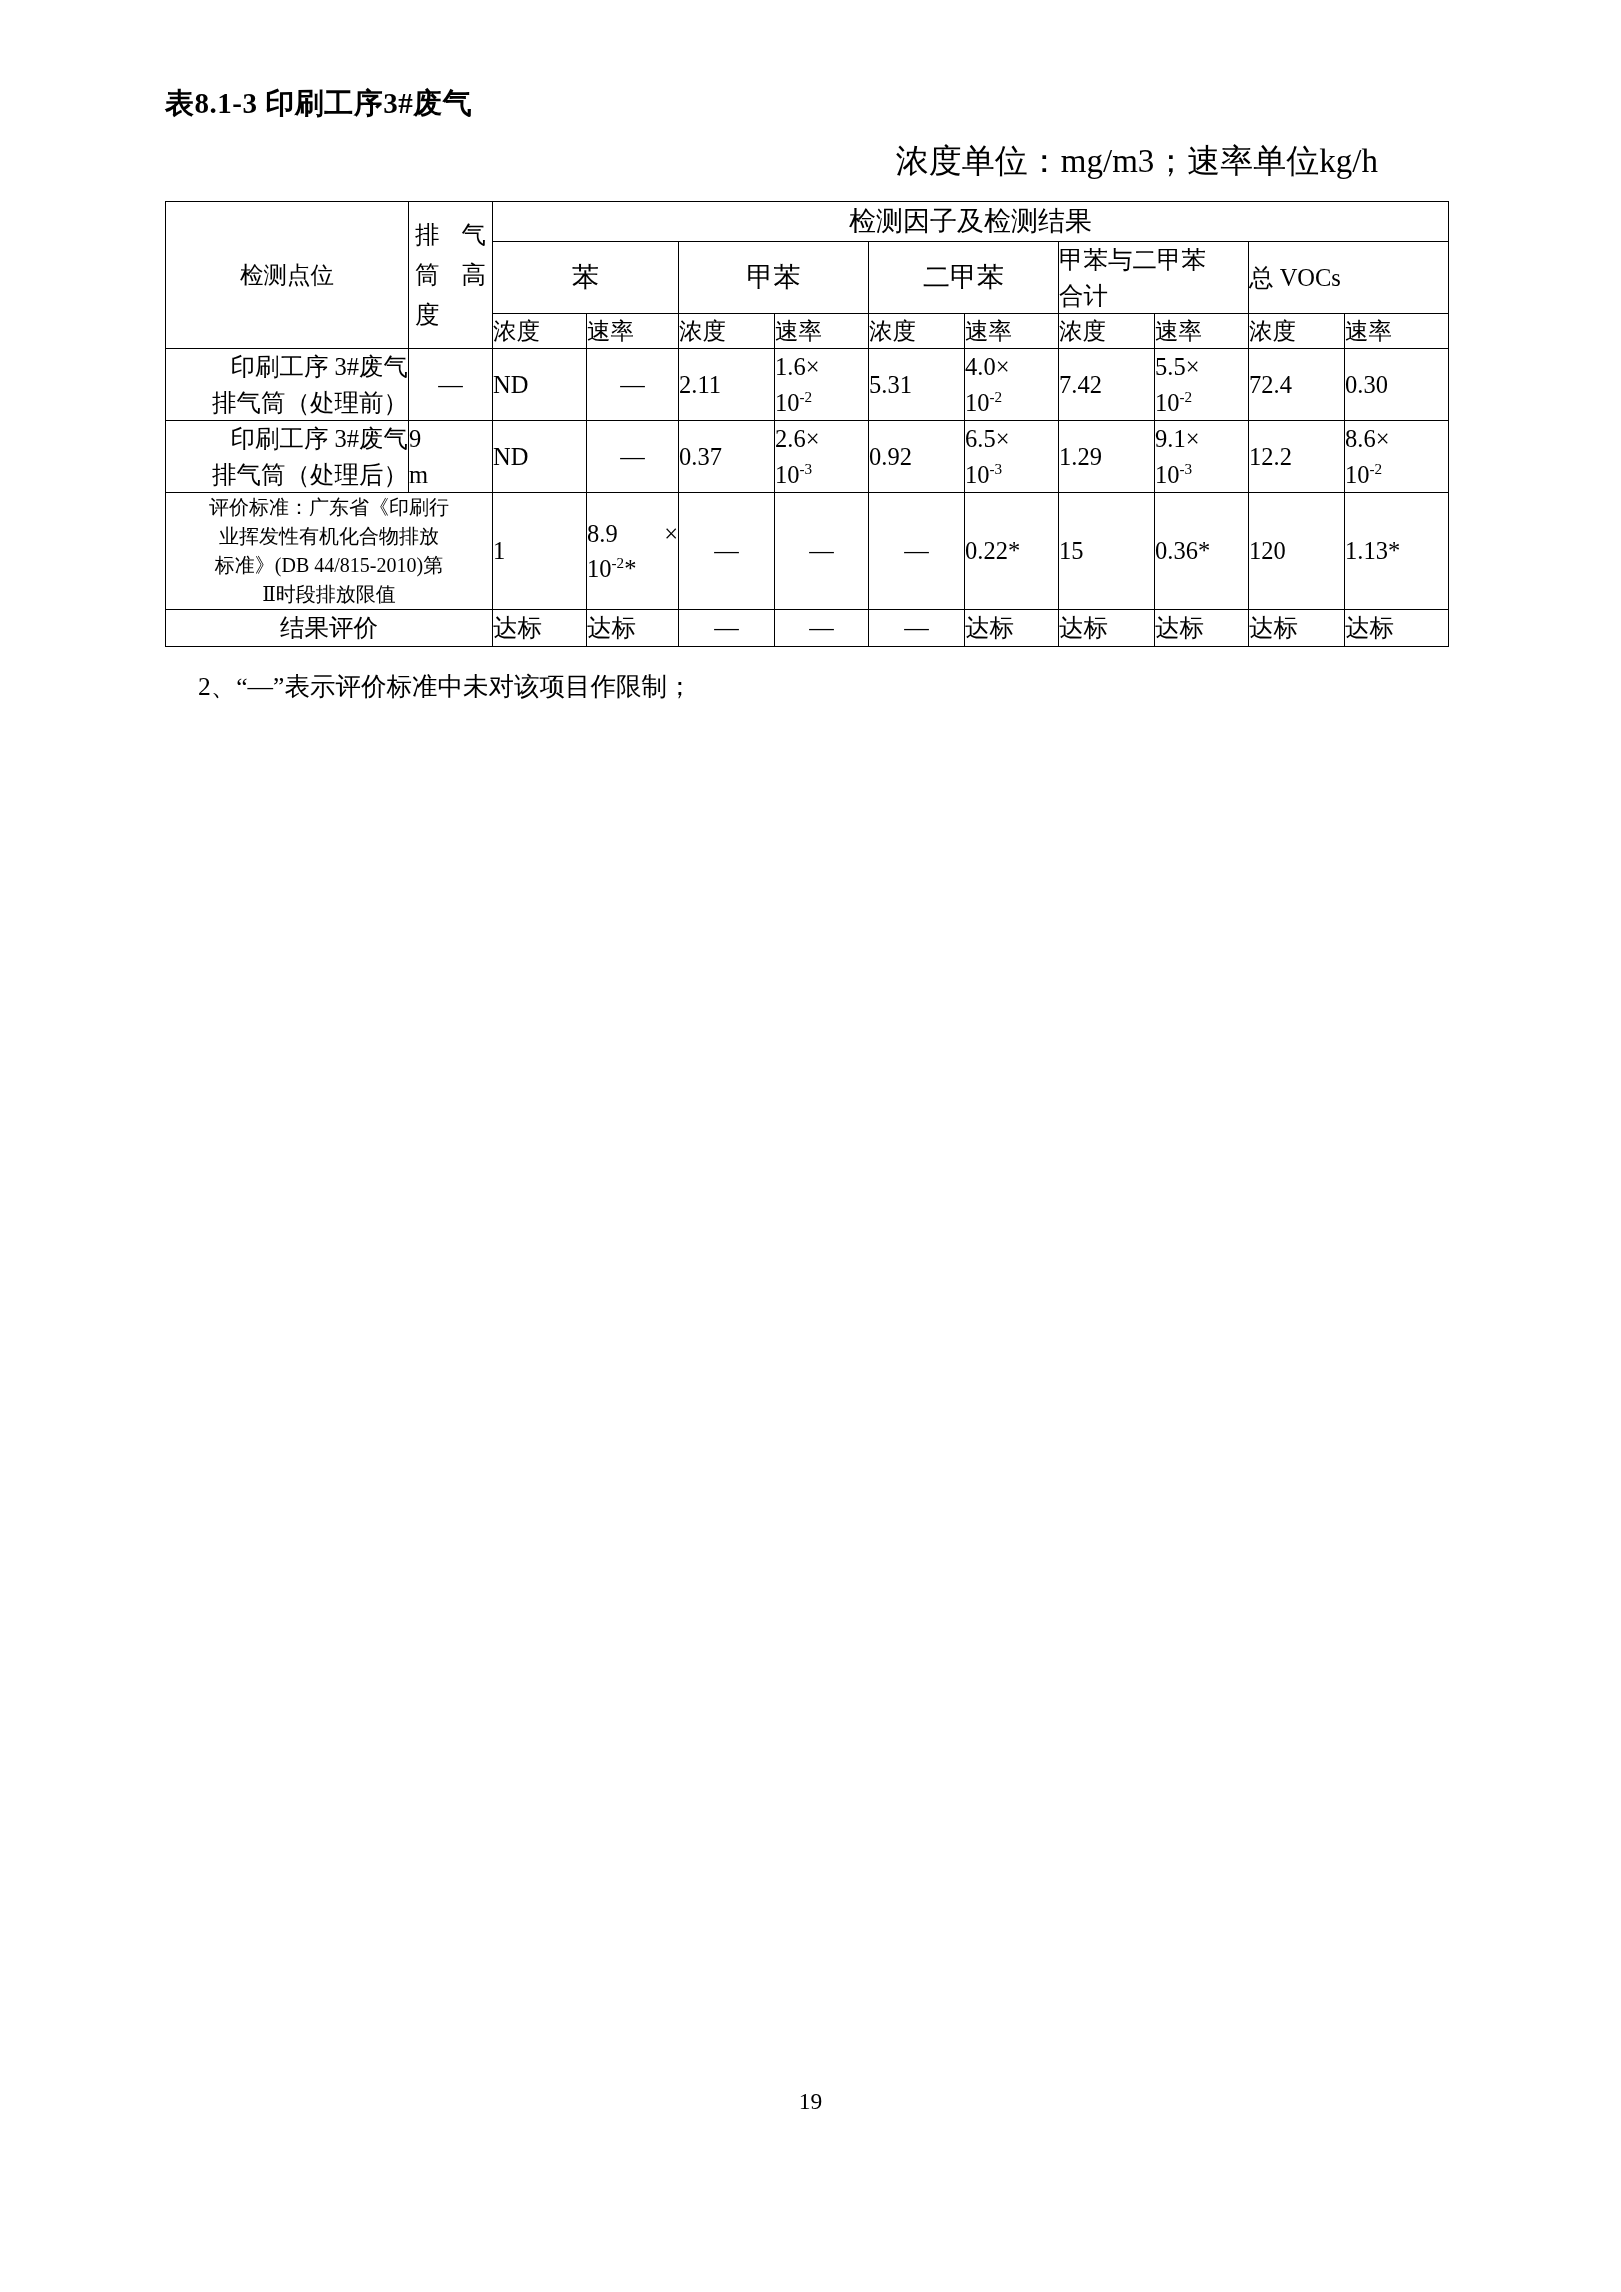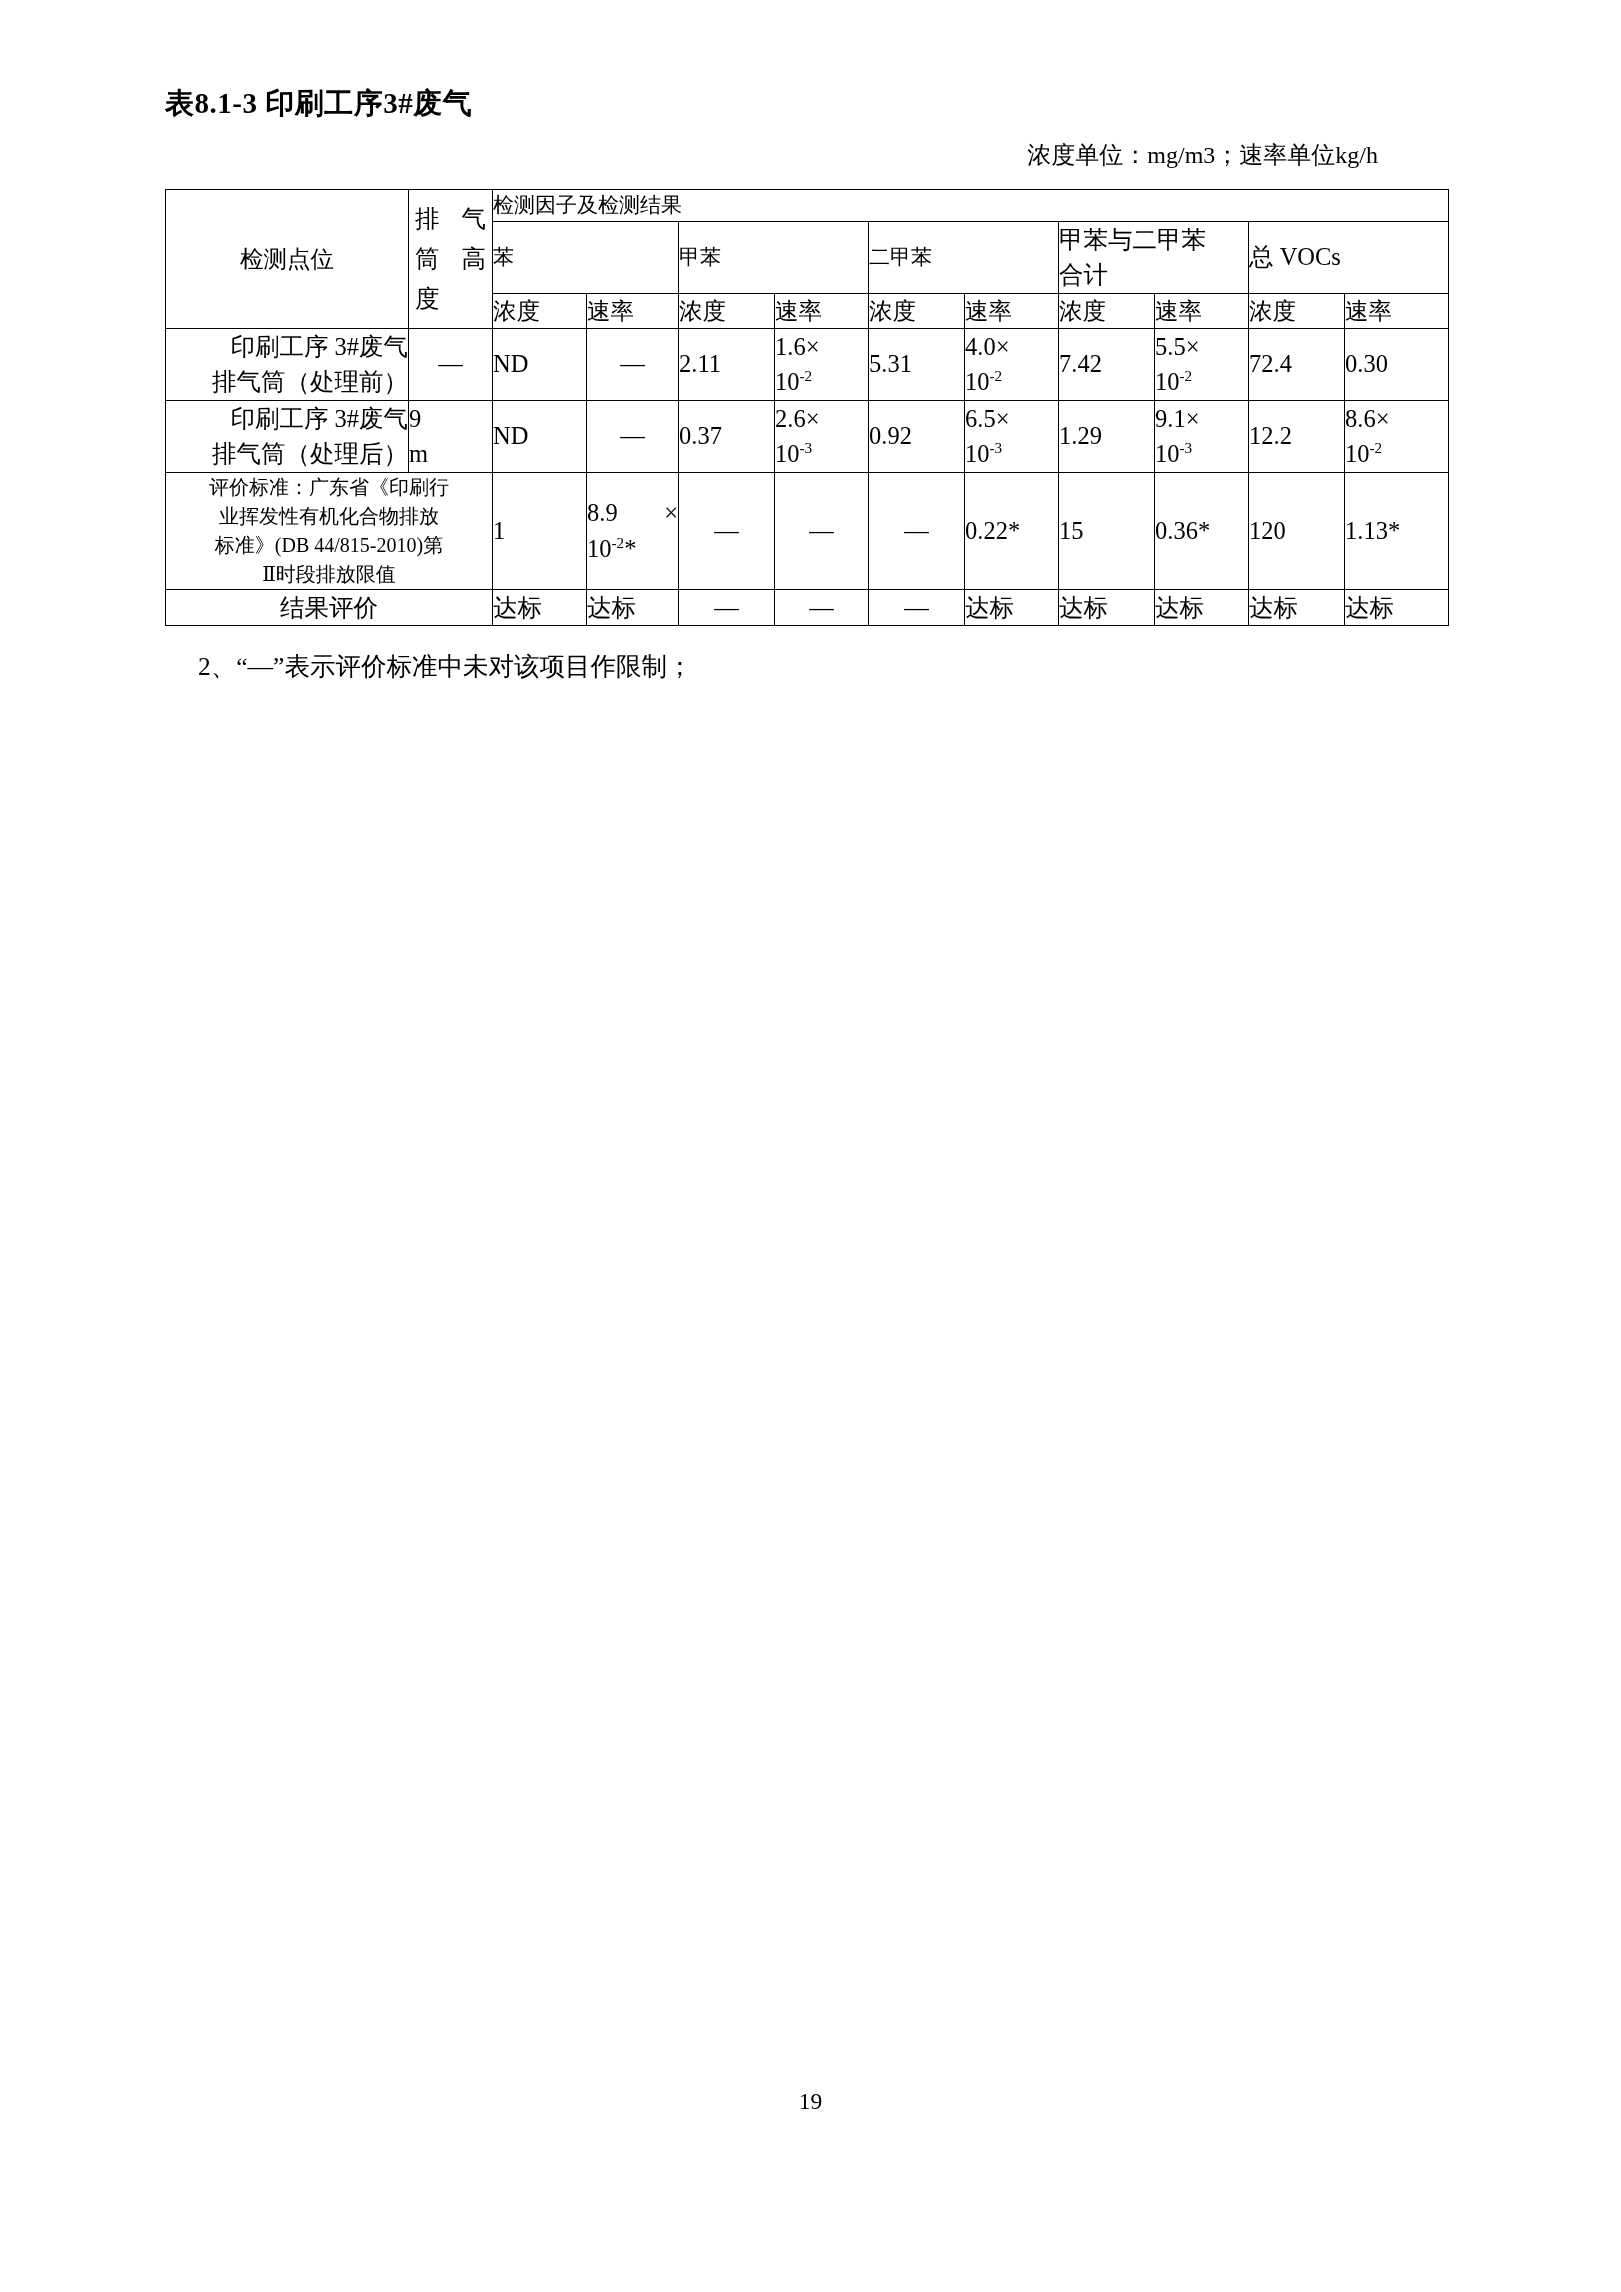--- a/index.html
+++ b/index.html
@@ -36,21 +36,21 @@
     font-weight: bold;
     letter-spacing: 0.5px;
     line-height: 1.2;
     margin: 0 0 9.8px 0;
     white-space: nowrap;
   }
 
   
   .units-line {
     text-align: right;
-    font-size: 24px;
+    font-size: 33px;
     line-height: 1.3;
     margin: 19.6px 0 17.6px 0;
     padding-right: 71px;
     white-space: nowrap;
   }
 
   
   table.rt {
     border-collapse: collapse;
     table-layout: fixed;
@@ -63,22 +63,22 @@
     font-weight: normal;
     vertical-align: middle;
     line-height: 1.45;
   }
   .cell-pad { padding: 3.9px 7.8px; }
 
   .c-center { text-align: center; }
   .c-right  { text-align: right; }
 
   th.grp {
-    text-align: left;
-    font-size: 21px;
+    text-align: center;
+    font-size: 27px;
     padding: 7.8px 3.9px;
   }
   th.grp-left {
     text-align: left;
     font-size: 24.5px;
     padding: 7.8px 9.8px;
   }
   th.sub {
     text-align: left;
     font-size: 23.5px;

